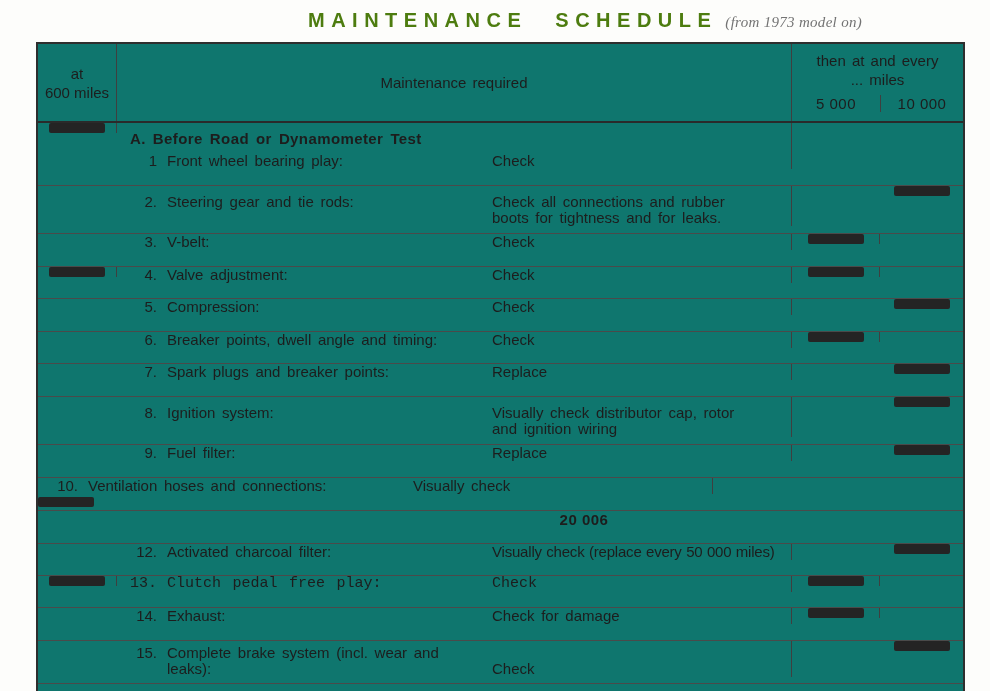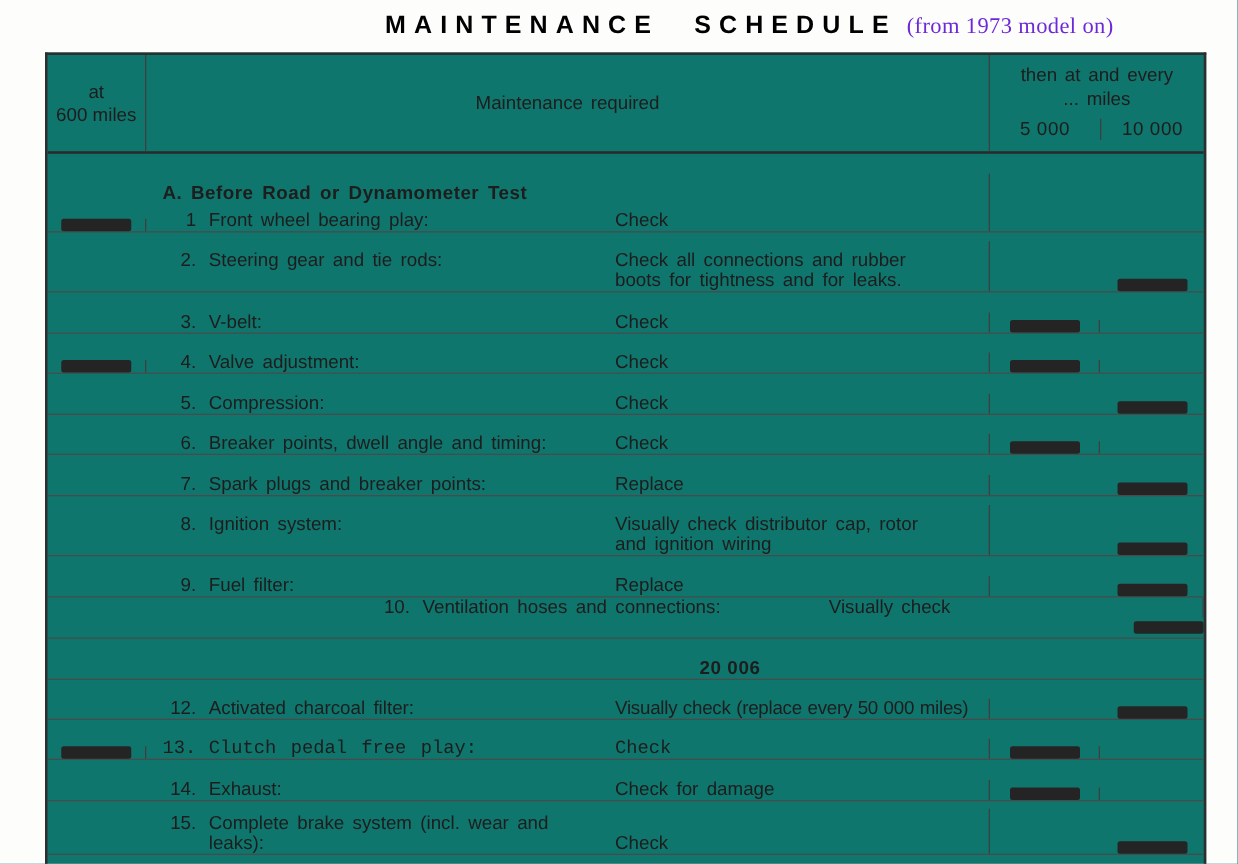--- a/index.html
+++ b/index.html
@@ -18,28 +18,29 @@
   .title {
     position: absolute;
     top: 9px; left: 308px;
     white-space: nowrap;
   }
   .title-main {
     font-size: 20px;
     font-weight: bold;
     letter-spacing: 6.5px;
     word-spacing: 16px;
-    color: #000000;
+    color: #4d7c0f;
   }
   .title-suffix {
     font-family: "Liberation Serif", "DejaVu Serif", serif;
-    font-size: 18px;
+    font-size: 15px;
     margin-left: 8px;
     letter-spacing: 0.3px;
-    color: #6d28d9;
+    color: #737373;
+    font-style: italic;
   }
 
   
   .mtable {
     position: absolute;
     left: 36px; top: 42px;
     width: 929px; height: 680px;
     border: 2px solid #2e2e2e;
     border-bottom: none;
     background: #0f766e;
@@ -84,21 +85,21 @@
     flex: 1;
     border-left: 1px solid #3f3f3f;
     display: flex; align-items: flex-start; justify-content: center;
     letter-spacing: 0.5px;
   }
 
   
   .tbody { display: flex; flex-direction: column; }
   .body-row {
     display: flex;
-    align-items: flex-end;
+    align-items: flex-start;
     border-bottom: 1px solid #4a4a4a;
     font-size: 15px;
   }
   .cell-600 {
     width: 79px;
     border-right: 1px solid #3f3f3f;
     display: flex; align-items: center; justify-content: center;
   }
   .cell-main {
     width: 675px;

